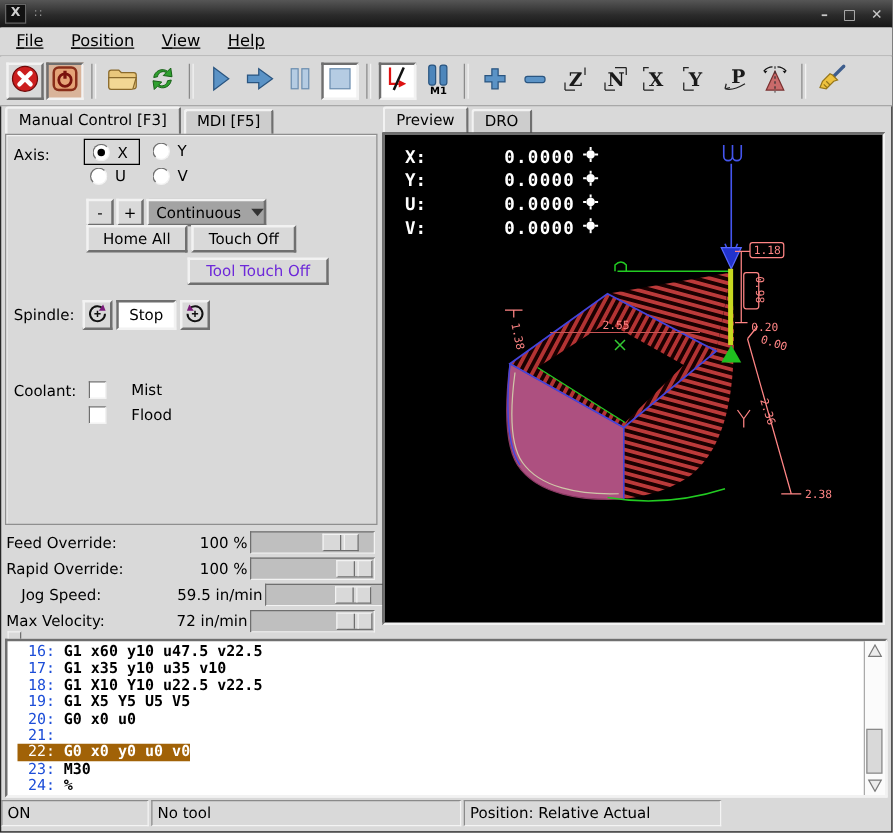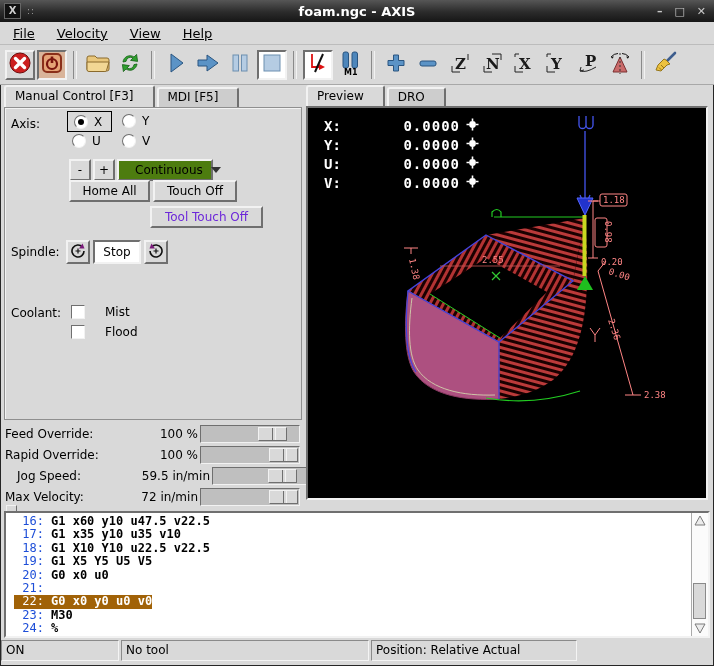--- a/index.html
+++ b/index.html
@@ -29,37 +29,37 @@
     border-bottom:1px solid #a8a8a8;}
   .tbtn{width:30px;height:30px;display:flex;align-items:center;justify-content:center;
     margin:0 1px;border:2px solid transparent;box-sizing:border-box;}
   .tbtn.raised{border-color:#f2f2f2 #6f6f6f #6f6f6f #f2f2f2;background:#d9d9d9;}
   .tbtn.sunken{border-color:#6f6f6f #f2f2f2 #f2f2f2 #6f6f6f;background:#fff;}
   .tbtn.sunken-tan{border-color:#6f6f6f #f2f2f2 #f2f2f2 #6f6f6f;background:#d9b49a;}
   .tsep{width:2px;height:28px;margin:0 5px;border-left:1px solid #8a8a8a;border-right:1px solid #f2f2f2;}
   
   .tabs{position:absolute;display:flex;align-items:flex-end;}
   .tab{background:#d9d9d9;border:2px solid;border-color:#f2f2f2 #6f6f6f transparent #f2f2f2;
-    border-radius:3px 3px 0 0;padding:2px 19px 3px 9px;height:16px;line-height:15px;}
+    border-radius:3px 3px 0 0;padding:2px 9px 3px 9px;height:16px;line-height:15px;}
   .tab.inactive{background:#cdcdcd;height:14px;line-height:13px;font-size:12px;margin-left:2px;}
   
   .left-frame{position:absolute;left:4px;top:107px;width:298px;height:313px;background:#d9d9d9;
     border:1px solid #8f8f8f;box-shadow:inset 1px 1px 0 #f2f2f2;box-sizing:border-box;}
   .lab{position:absolute;white-space:nowrap;}
   .radio{display:inline-block;width:12px;height:12px;border-radius:50%;background:#fff;
     border:1px solid;border-color:#6f6f6f #f2f2f2 #f2f2f2 #6f6f6f;vertical-align:-2px;position:relative;}
   .radio.sel::after{content:"";position:absolute;left:3px;top:3px;width:6px;height:6px;border-radius:50%;background:#000;}
   .focusbox{position:absolute;border:1px solid #000;display:flex;align-items:center;gap:6px;padding:0 6px;box-sizing:border-box;}
   .radio-item{position:absolute;display:flex;align-items:center;gap:6px;}
   .btn{position:absolute;background:#d9d9d9;border:2px solid;border-color:#f2f2f2 #6f6f6f #6f6f6f #f2f2f2;
     display:flex;align-items:center;justify-content:center;box-sizing:border-box;font-size:12px;}
   .btn.sunkenw{border-color:#6f6f6f #f2f2f2 #f2f2f2 #6f6f6f;background:#fff;}
   .btn.disabled{color:#6d28d9;}
-  .combo{position:absolute;background:#4d7c0f;border:2px solid;border-color:#f2f2f2 #6f6f6f #6f6f6f #f2f2f2;
-    display:flex;align-items:center;box-sizing:border-box;padding-left:16px;gap:8px;}
+  .combo{position:absolute;background:#a3a3a3;border:2px solid;border-color:#f2f2f2 #6f6f6f #6f6f6f #f2f2f2;
+    display:flex;align-items:center;box-sizing:border-box;padding-left:6px;gap:8px;}
   .combo .arrow{margin-left:auto;margin-right:4px;width:0;height:0;border-left:5px solid transparent;
     border-right:5px solid transparent;border-top:6px solid #333;}
   .checkbox{display:inline-block;width:12px;height:12px;background:#fff;border:1px solid;
     border-color:#6f6f6f #f2f2f2 #f2f2f2 #6f6f6f;}
   .check-item{position:absolute;display:flex;align-items:center;gap:20px;}
   
   .sliders{position:absolute;left:0;top:420px;width:304px;height:86px;}
   .srow{position:absolute;left:0;width:304px;height:21px;}
   .srow .slabel{position:absolute;left:5px;top:3px;}
   .srow .svalue{position:absolute;left:90px;top:3px;width:108px;text-align:right;}
@@ -101,31 +101,30 @@
   .view-letter{font-family:"DejaVu Serif",serif;font-weight:bold;font-size:15px;fill:#1a1a1a;}
 </style>
 </head>
 <body>
 
 <div class="window">
 
   <div class="titlebar">
     <div class="appicon">X</div>
     <div class="dots">::</div>
-    <div class="title">foam.ngc - AXIS</div>
     <div class="winctl">
       <span>–</span>
       <span>□</span>
       <span>✕</span>
     </div>
   </div>
 
   <div class="menubar">
     <span class="menu-item">File</span>
-    <span class="menu-item">Velocity</span>
+    <span class="menu-item">Position</span>
     <span class="menu-item">View</span>
     <span class="menu-item">Help</span>
   </div>
 
   <div class="toolbar">
     <div class="tbtn raised">
       <span><svg width="24" height="24" viewBox="0 0 24 24">
             <circle cx="12" cy="12" r="10" fill="#cc1f1f" stroke="#6e0a0a"></circle>
             <path d="M7.5,7.5 L16.5,16.5 M16.5,7.5 L7.5,16.5" stroke="#fff" stroke-width="3.4" stroke-linecap="round"></path>
           </svg></span>

